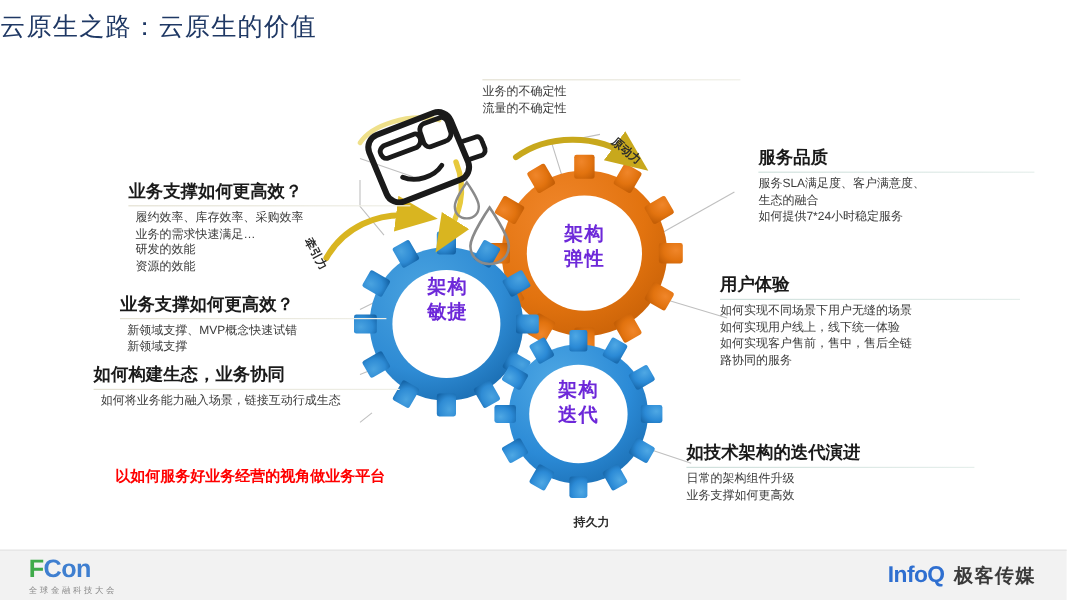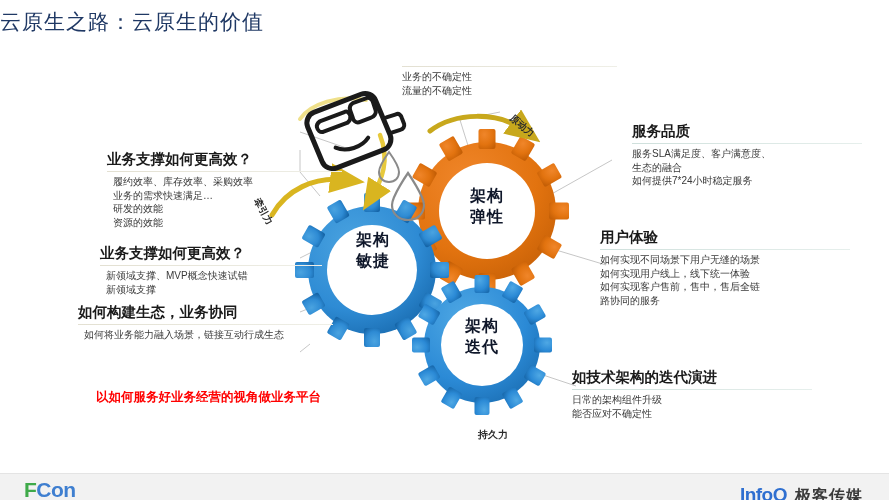--- a/index.html
+++ b/index.html
@@ -79,21 +79,21 @@
     color: #ff0000;
     white-space: nowrap;
   }
 
   
   .gear-label {
     position: absolute;
     text-align: center;
     font-size: 16px;
     font-weight: bold;
-    color: #0f172a;
+    color: #6d28d9;
     line-height: 21px;
     letter-spacing: 1px;
   }
   #lbl-agile  { top: 229px; left: 318px; width: 110px; }
   #lbl-elastic{ top: 185px; left: 432px; width: 110px; }
   #lbl-iterate{ top: 315px; left: 427px; width: 110px; }
 
   
   .arc-caption {
     position: absolute;
@@ -103,21 +103,21 @@
     white-space: nowrap;
   }
   #cap-traction { top: 196px; left: 262px; transform: rotate(62deg); transform-origin: left top; }
   #cap-motive   { top: 112px; left: 515px; transform: rotate(40deg); transform-origin: left top; }
   #cap-endurance{ top: 428px; left: 478px; font-size: 10px; font-weight: bold; }
 
   
   #footer {
     position: absolute;
     left: 0; bottom: 0;
-    width: 889px; height: 27px;
+    width: 889px; height: 42px;
     background: #f2f2f2;
     border-top: 1px solid #e4e4e4;
   }
   #fcon-logo {
     position: absolute;
     left: 24px; top: 5px;
   }
   #fcon-logo .fc-main {
     font-size: 21px; font-weight: bold; letter-spacing: -0.5px;
     line-height: 22px;
@@ -340,21 +340,21 @@
     <div class="bbody">
       <div>如何将业务能力融入场景，链接互动行成生态</div>
     </div>
   </div>
 
   <div class="block" id="blk-evolution">
     <div class="bhead">如技术架构的迭代演进</div>
     <div class="rule cool"></div>
     <div class="bbody">
       <div>日常的架构组件升级</div>
-      <div>能否应对不确定性</div>
+      <div>业务支撑如何更高效</div>
     </div>
   </div>
 
   <div id="red-note">以如何服务好业务经营的视角做业务平台</div>
 
   <div id="footer">
     <div id="fcon-logo">
       <div class="fc-main"><span class="fc-f">F</span><span class="fc-con">Con</span></div>
       <div class="fc-sub">全球金融科技大会</div>
     </div>

